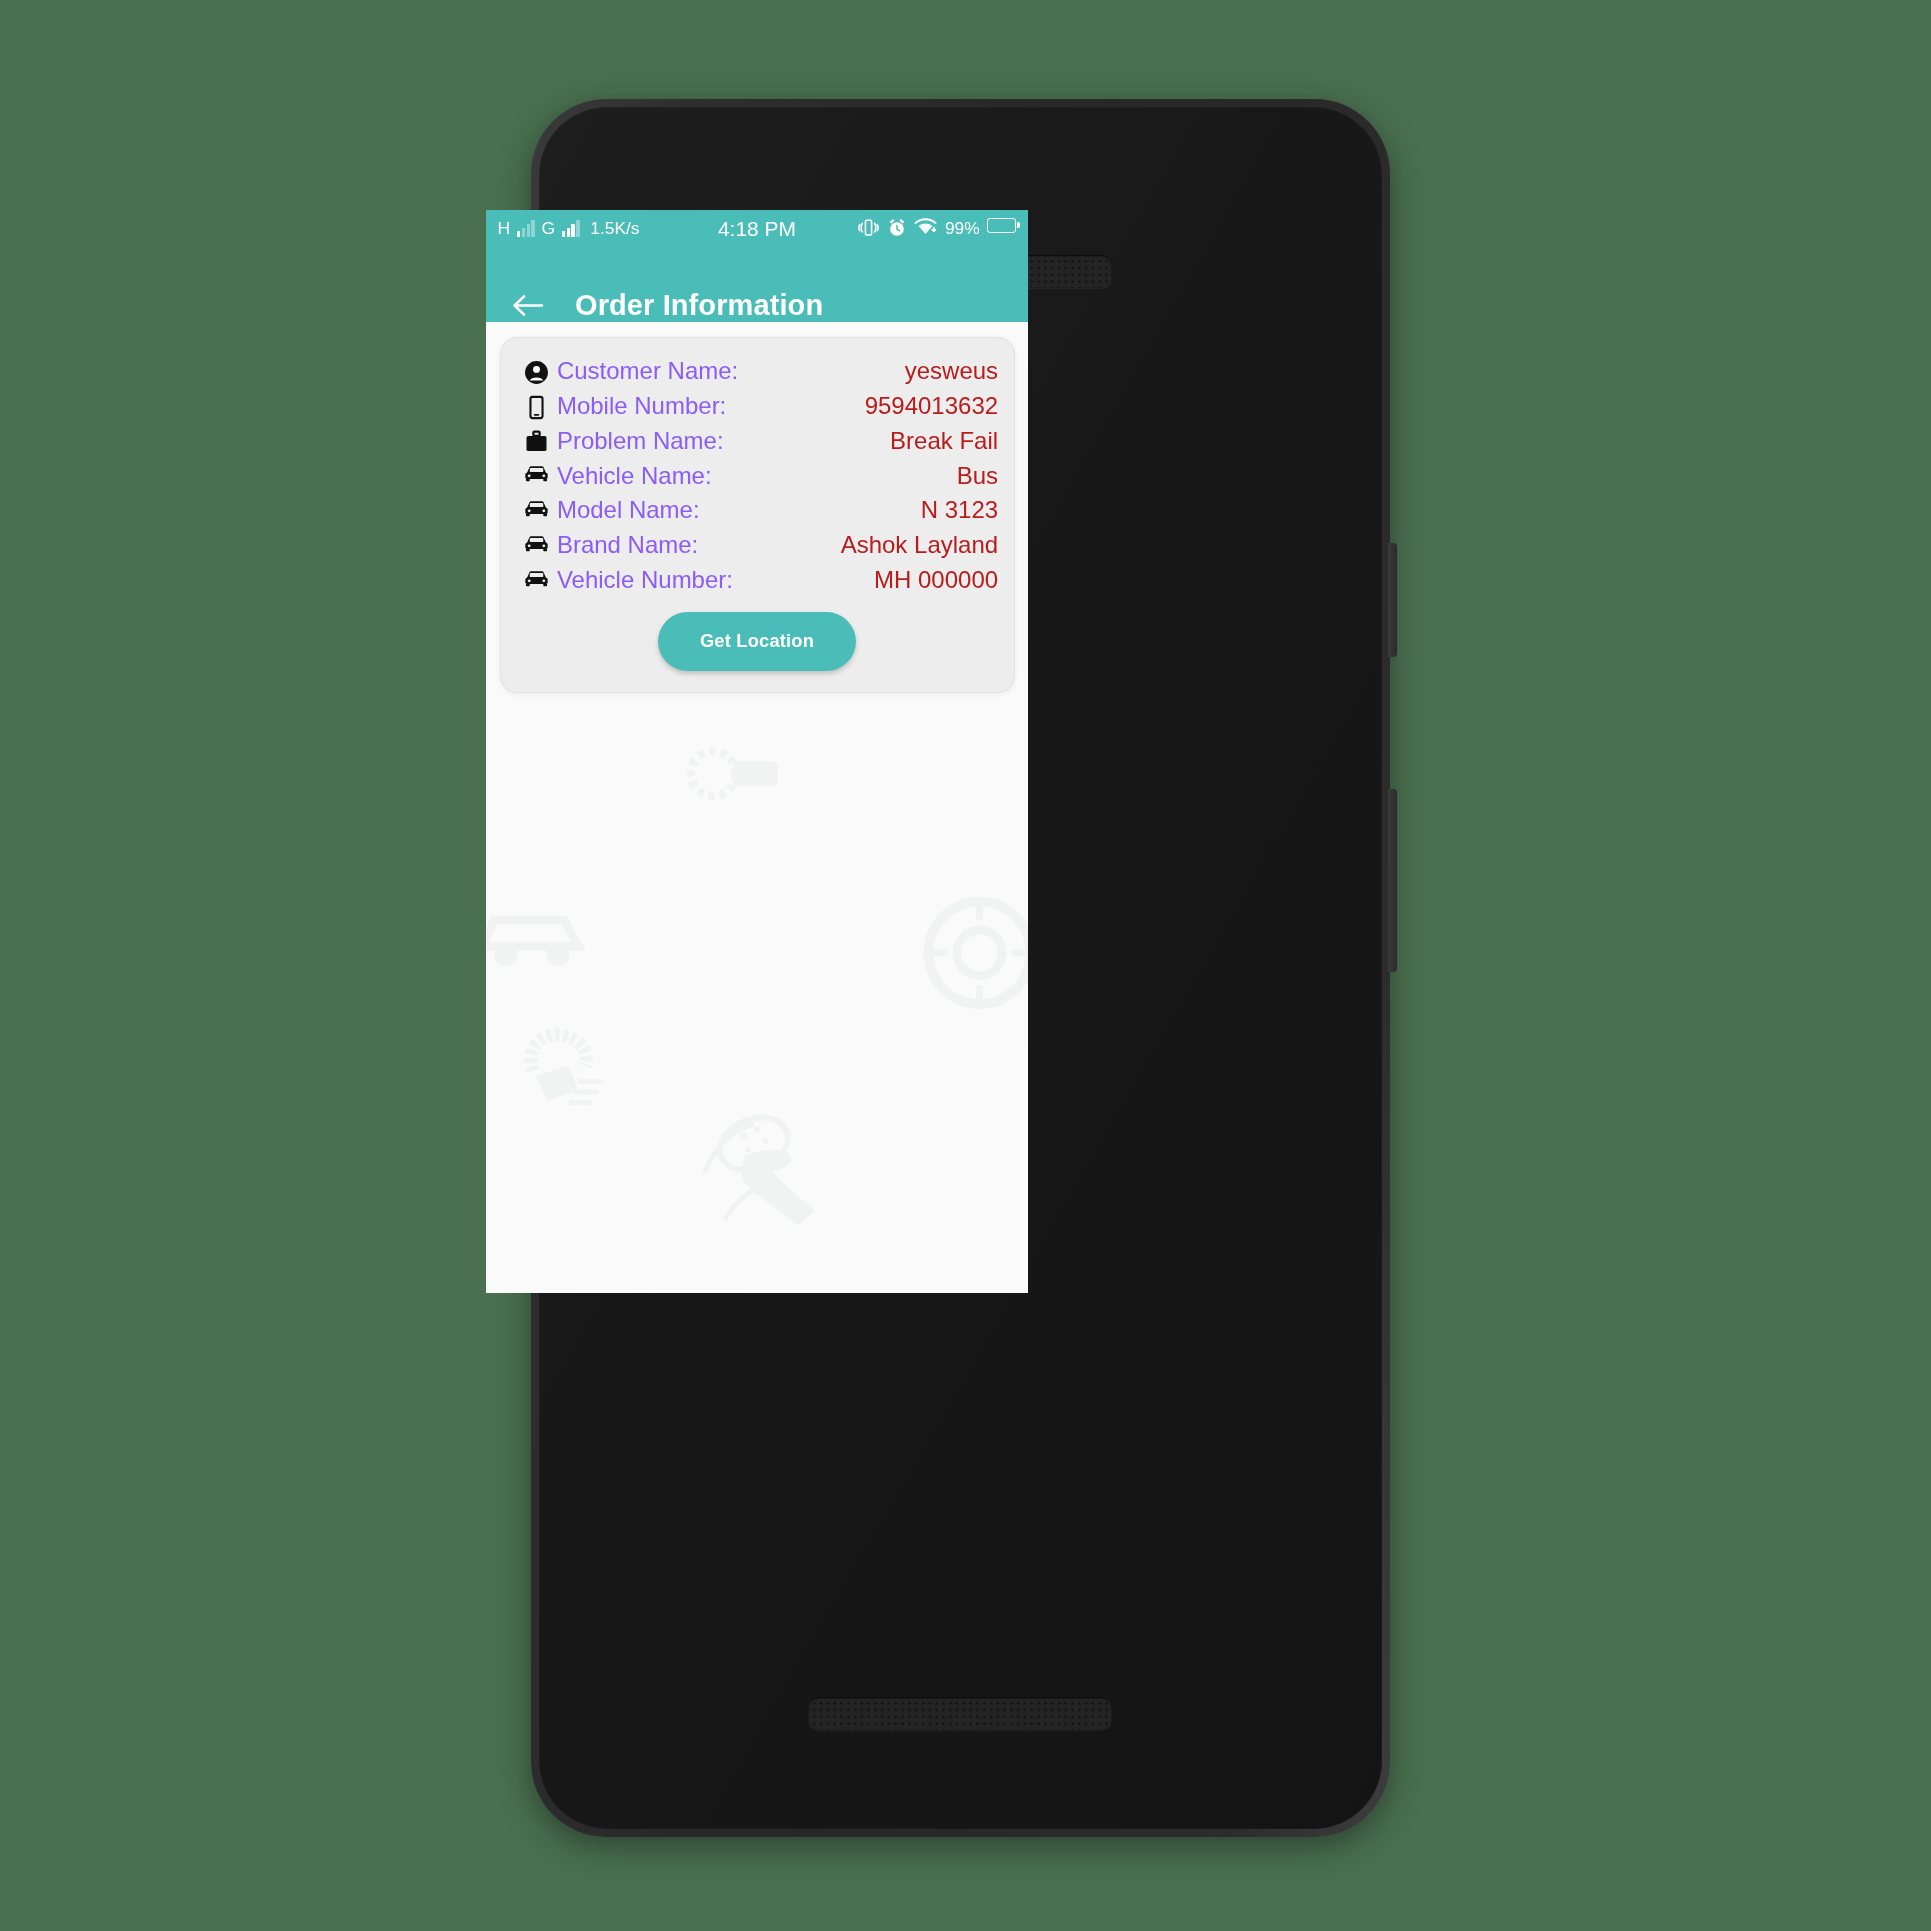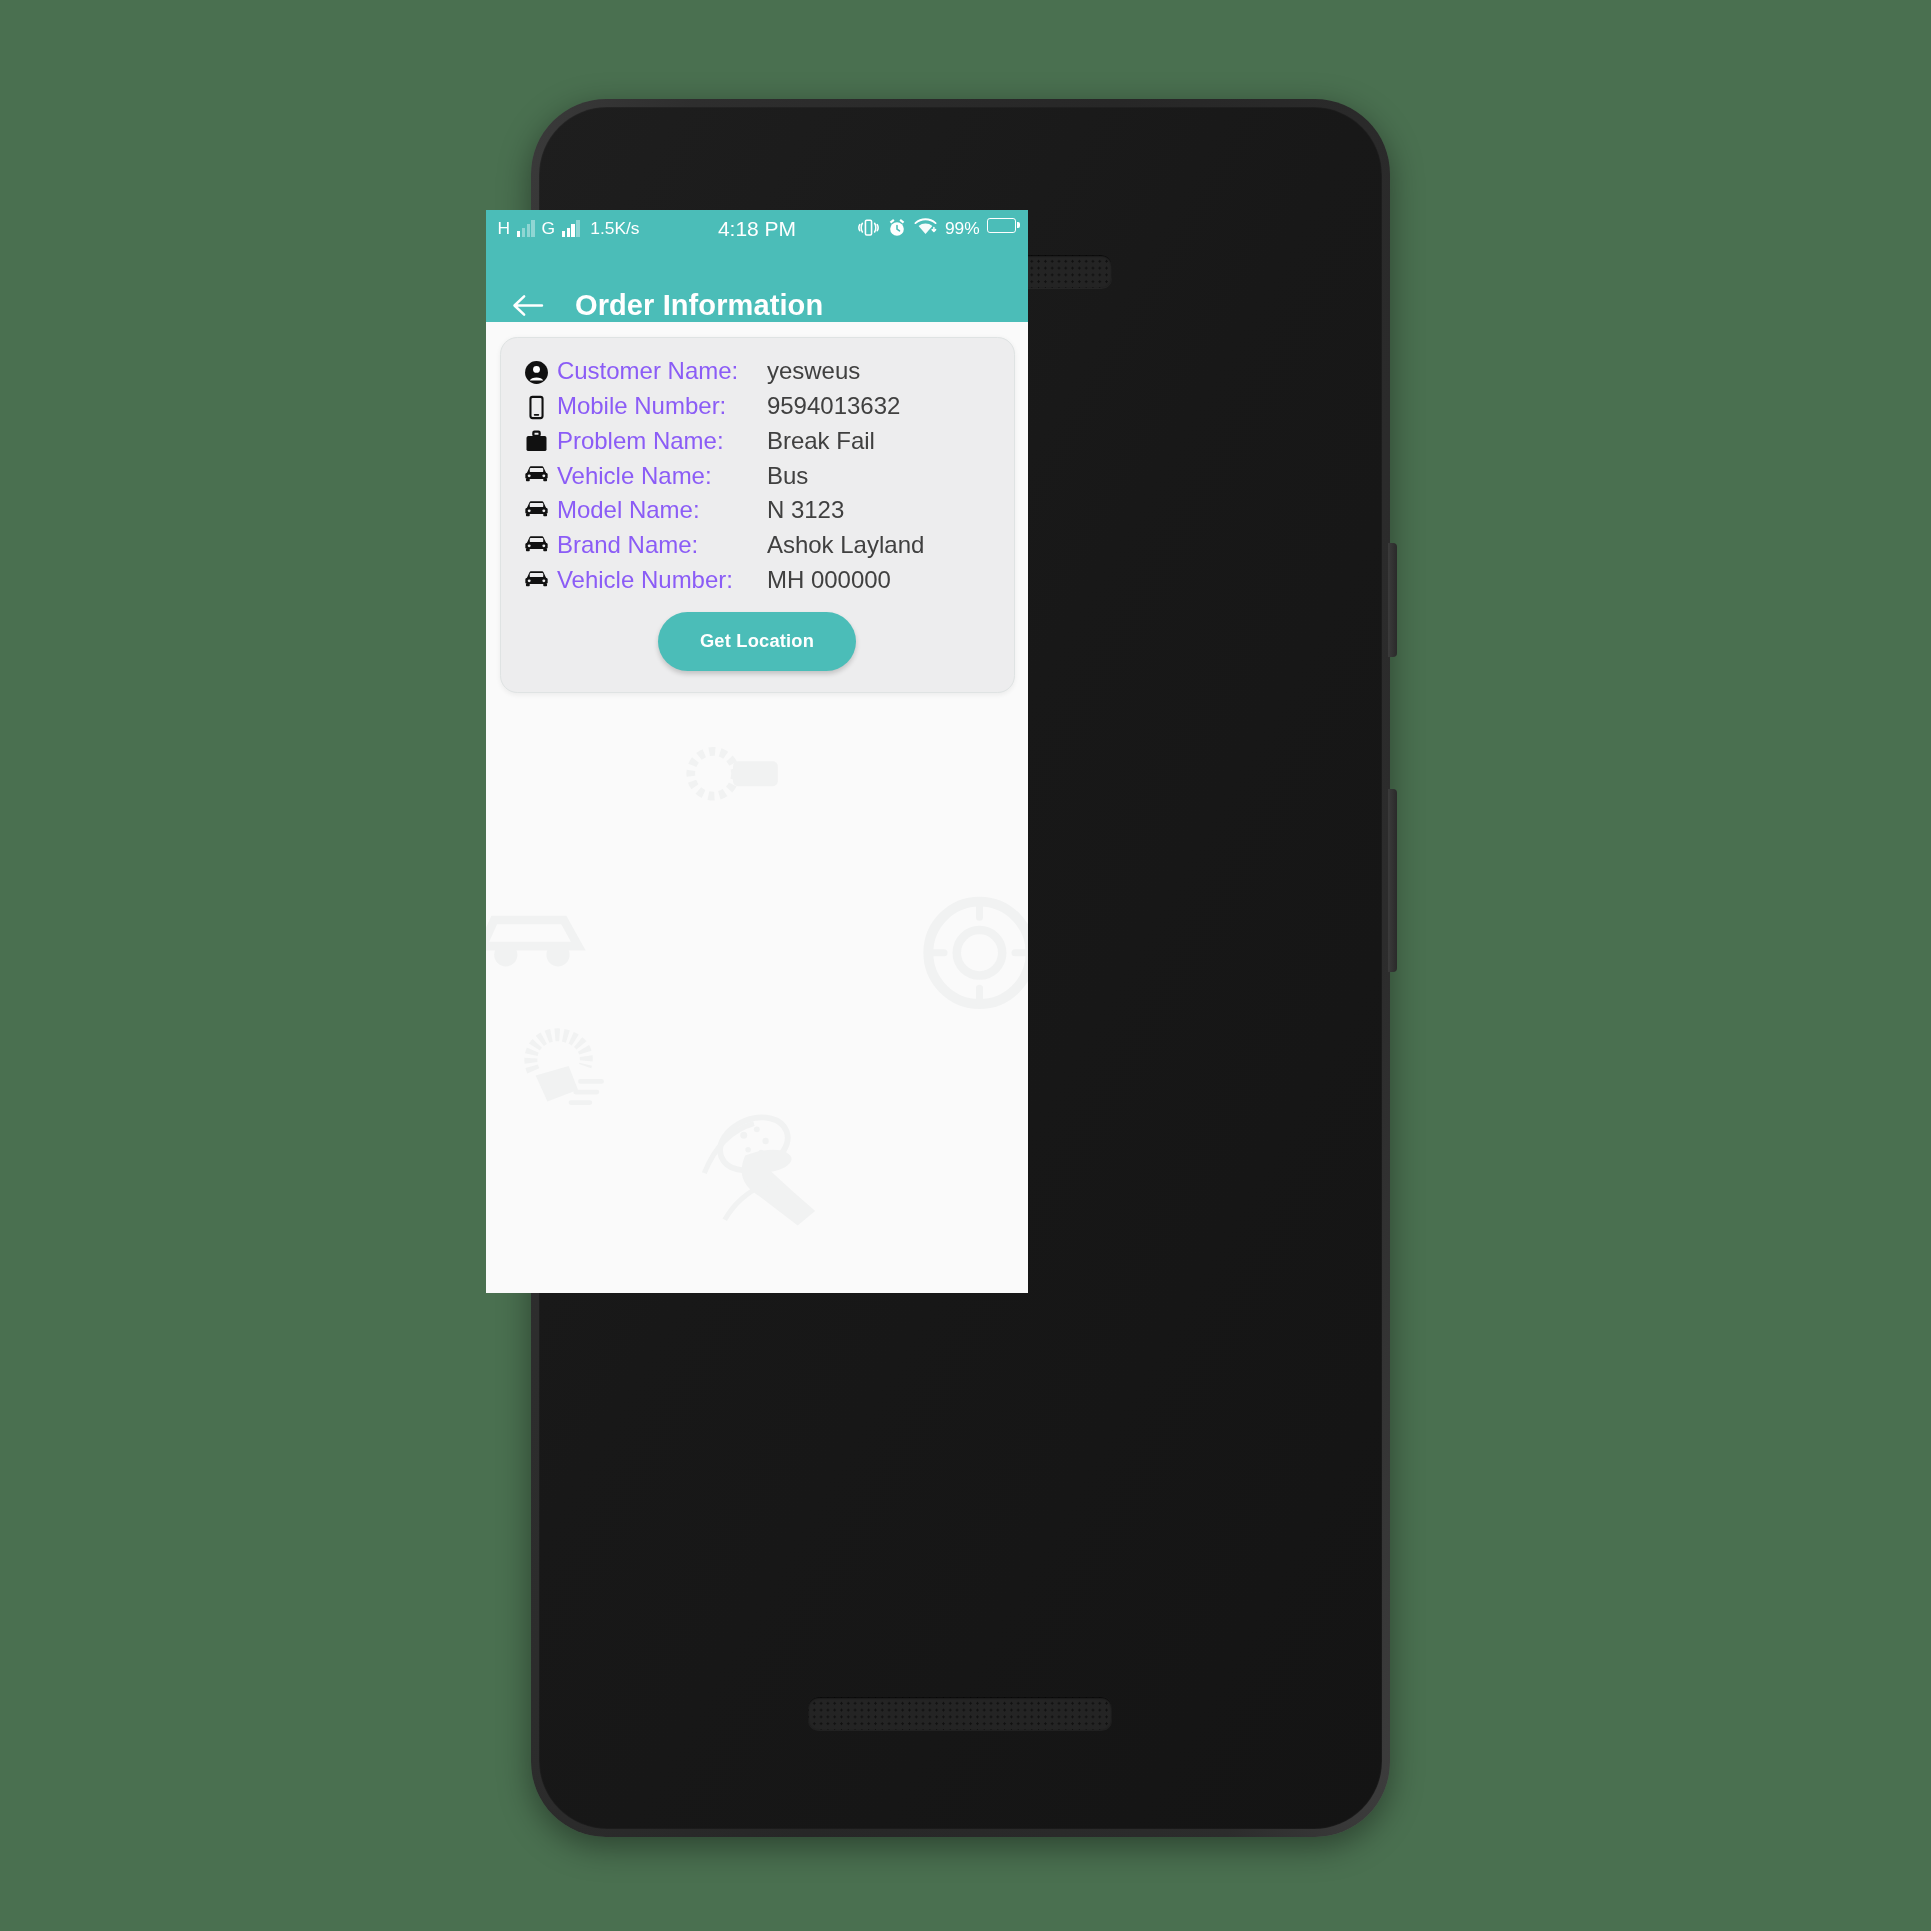--- a/index.html
+++ b/index.html
@@ -223,24 +223,25 @@
   }
   .row-label {
     width: 210px;
     flex: none;
     color: #8b5cf6;
     font-size: 24px;
     line-height: 32px;
   }
   .row-value {
     flex: 1;
-    color: #404040;
+    color: #b91c1c;
     font-size: 24px;
     line-height: 32px;
     word-break: break-word;
+    text-align: right;
   }
   #get-location-wrap {
     display: flex;
     justify-content: center;
     margin-top: 15.4px;
   }
   #get-location-button {
     background: #4bbdb8;
     color: #ffffff;
     border: none;

